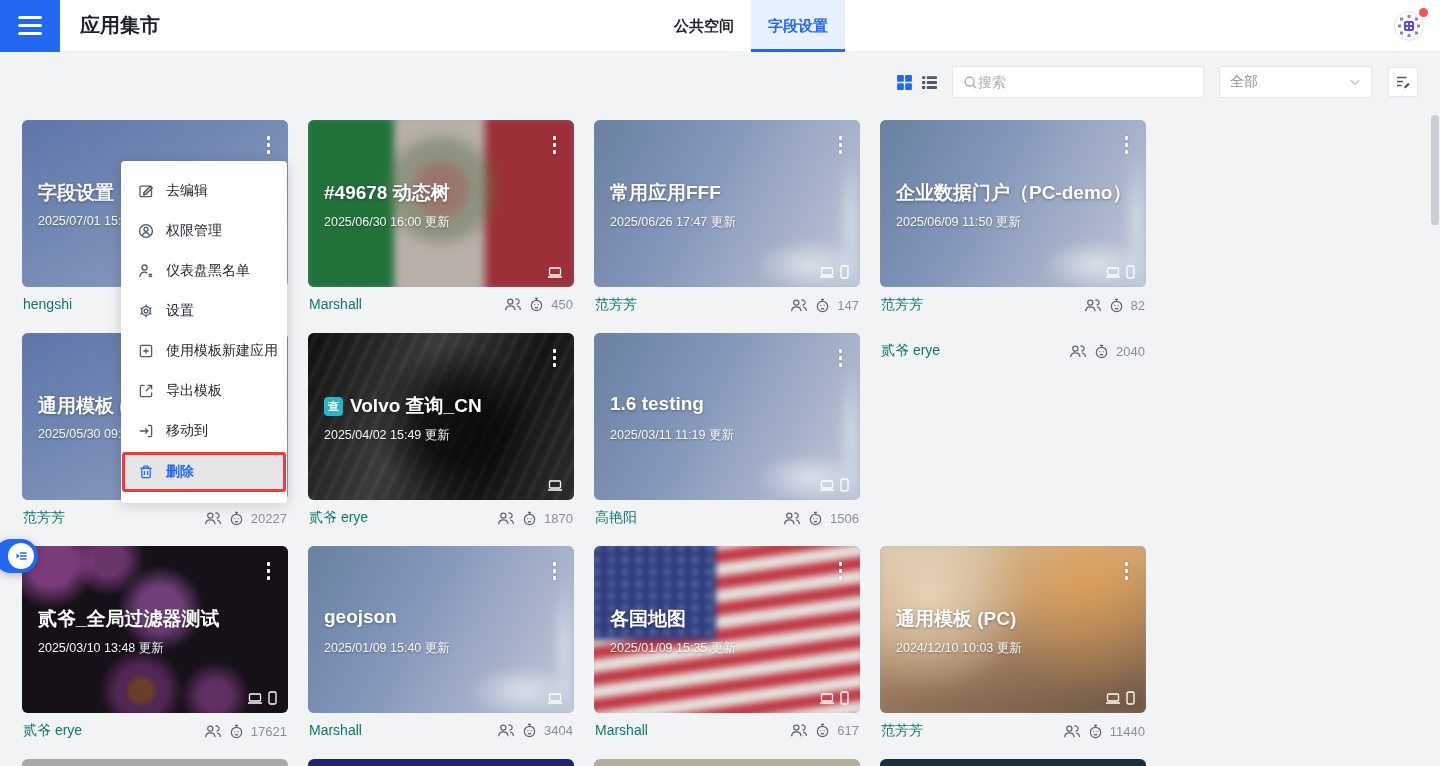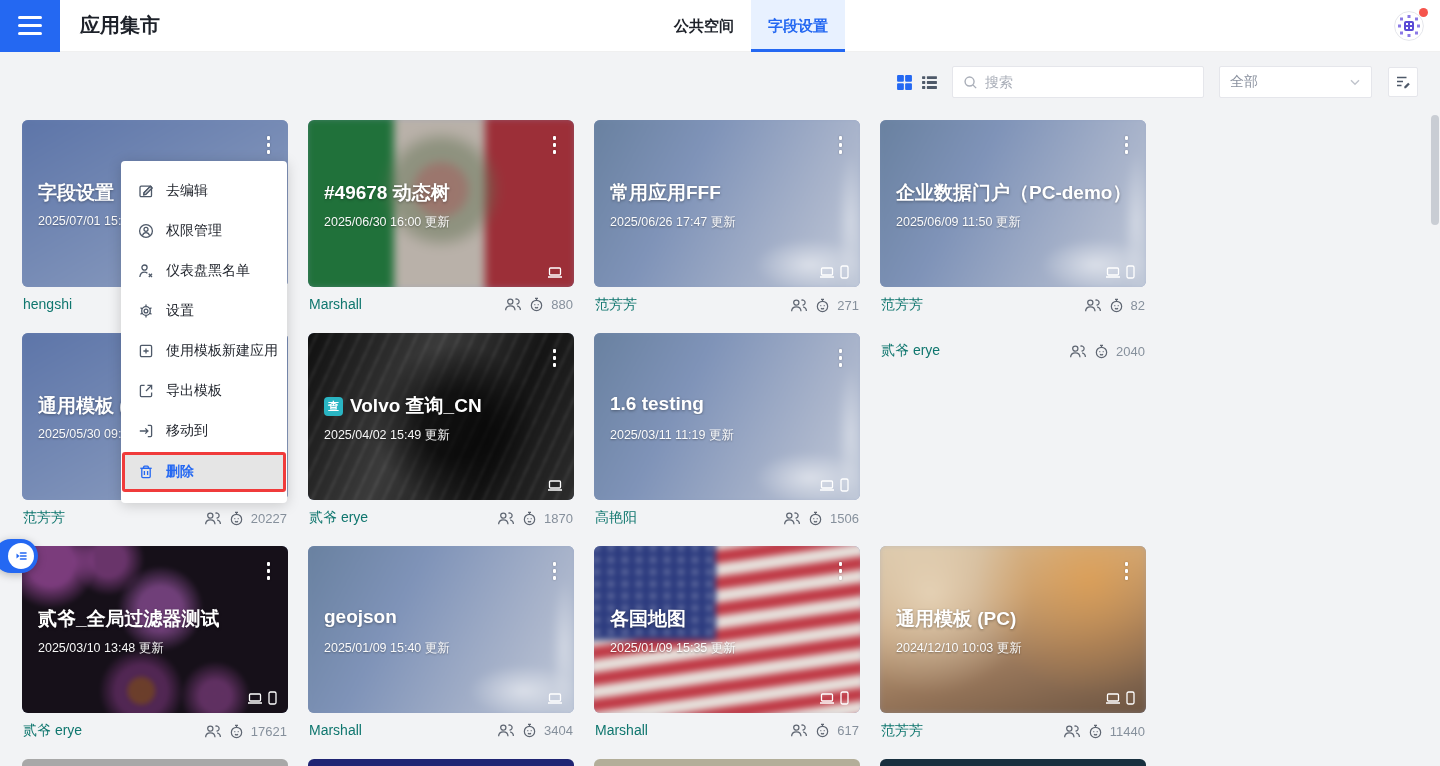--- a/index.html
+++ b/index.html
@@ -25,21 +25,21 @@
   .notif-dot { position:absolute; top:-3px; right:-4px; width:9px; height:9px; border-radius:50%;
     background:#f5544c; }
 
   
   .toolbar { position:absolute; top:66px; right:22px; display:flex; align-items:center; z-index:5; }
   .view-toggle { display:flex; align-items:center; gap:8px; margin-right:14px; }
   .icon-btn { cursor:pointer; display:flex; align-items:center; }
   .search-box { width:252px; height:32px; background:#fff; border:1px solid #e5e6eb; border-radius:2px;
     display:flex; align-items:center; padding:0 10px; margin-right:15px; }
   .search-box input { border:none; outline:none; flex:1; font-size:14px; color:#1d4ed8;
-    font-family:"Liberation Sans", sans-serif; margin-left:7px; background:transparent; }
+    font-family:"Liberation Sans", sans-serif; background:transparent; }
   .search-box input::placeholder { color:#a9aeb8; }
   .select-box { width:153px; height:32px; background:#fff; border:1px solid #e5e6eb; border-radius:2px;
     display:flex; align-items:center; justify-content:space-between; padding:0 10px; margin-right:16px;
     font-size:14px; color:#8a919f; cursor:pointer; }
   .square-btn { width:30px; height:30px; background:#fff; border:1px solid #e5e6eb; border-radius:2px;
     display:flex; align-items:center; justify-content:center; cursor:pointer; }
 
   
   .grid { position:absolute; left:22px; top:120px; width:1124px; display:grid;
     grid-template-columns:repeat(4, 266px); column-gap:20px; row-gap:18px; }
@@ -285,21 +285,21 @@
           <path d="M12.6 2.2a2.9 2.9 0 1 1 1.3 5.5"></path>
               <path d="M14.6 9.6c2.1.5 3.6 2.3 3.6 4.6"></path>
         </svg>
         <svg width="15" height="15" viewBox="0 0 16 16" fill="none" stroke="#5f6672" stroke-width="1.3">
           <circle cx="8" cy="9" r="5.5"></circle>
               <path d="M6.4 1.5h3.2M8 1.5v2.1"></path>
           <circle cx="6.2" cy="8.2" r=".65" fill="#5f6672" stroke="none"></circle>
           <circle cx="9.8" cy="8.2" r=".65" fill="#5f6672" stroke="none"></circle>
           <path d="M6.4 11c1 .9 2.2.9 3.2 0"></path>
         </svg>
-        <span class="views">880</span>
+        <span class="views">450</span>
       </span>
     </div>
   </div>
 
   <div class="card">
     <div class="thumb bg-cubes">
       <div class="bg-layer"></div>
       <div class="kebab">
             <i></i>
             <i></i>
@@ -329,21 +329,21 @@
           <path d="M12.6 2.2a2.9 2.9 0 1 1 1.3 5.5"></path>
               <path d="M14.6 9.6c2.1.5 3.6 2.3 3.6 4.6"></path>
         </svg>
         <svg width="15" height="15" viewBox="0 0 16 16" fill="none" stroke="#5f6672" stroke-width="1.3">
           <circle cx="8" cy="9" r="5.5"></circle>
               <path d="M6.4 1.5h3.2M8 1.5v2.1"></path>
           <circle cx="6.2" cy="8.2" r=".65" fill="#5f6672" stroke="none"></circle>
           <circle cx="9.8" cy="8.2" r=".65" fill="#5f6672" stroke="none"></circle>
           <path d="M6.4 11c1 .9 2.2.9 3.2 0"></path>
         </svg>
-        <span class="views">271</span>
+        <span class="views">147</span>
       </span>
     </div>
   </div>
 
   <div class="card">
     <div class="thumb bg-cubes">
       <div class="bg-layer"></div>
       <div class="kebab">
             <i></i>
             <i></i>

